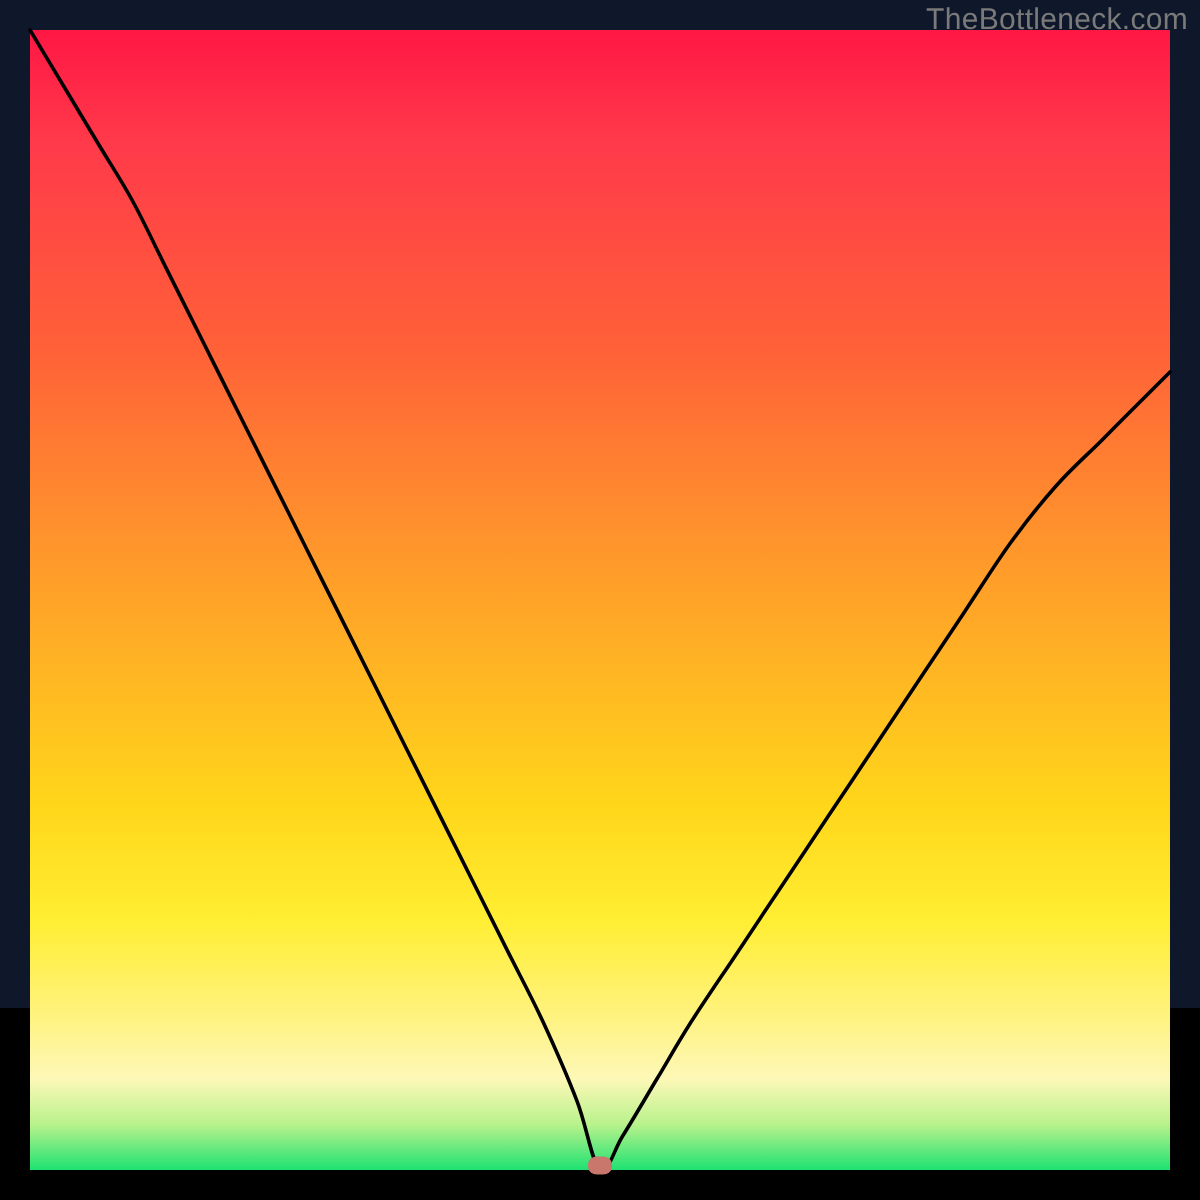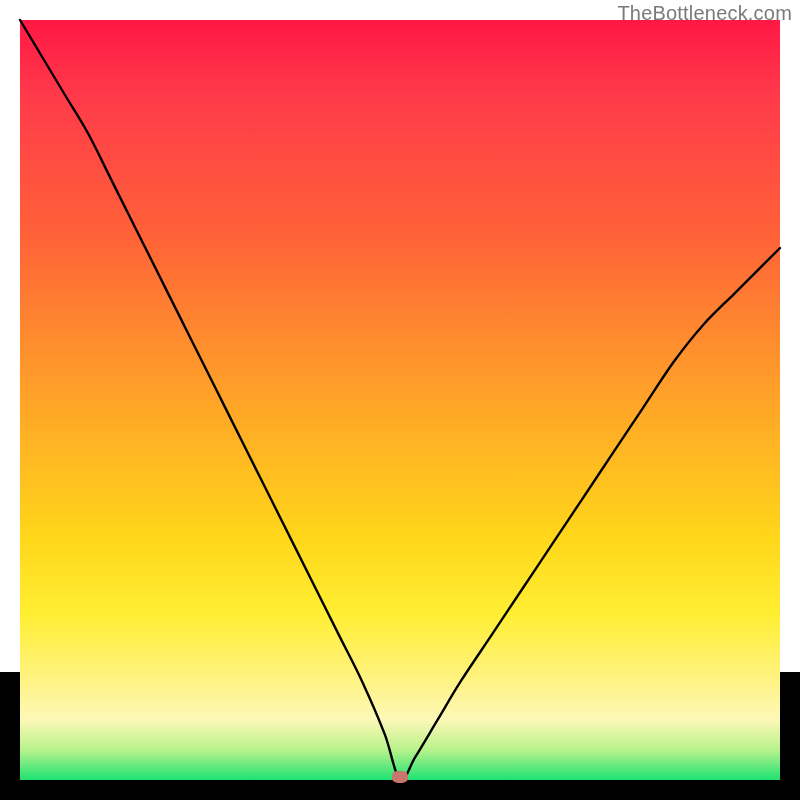--- a/index.html
+++ b/index.html
@@ -9,21 +9,21 @@
     height: 800px;
     background: #000;
     overflow: hidden;
   }
   .frame {
     position: absolute;
     left: 0;
     top: 0;
     width: 800px;
     height: 672px;
-    background: #ffffff;
+    background: #0f172a;
   }
   .plot-area {
     position: absolute;
     left: 20px;
     top: 20px;
     width: 760px;
     height: 760px;
     
     background: linear-gradient(
       to bottom,

